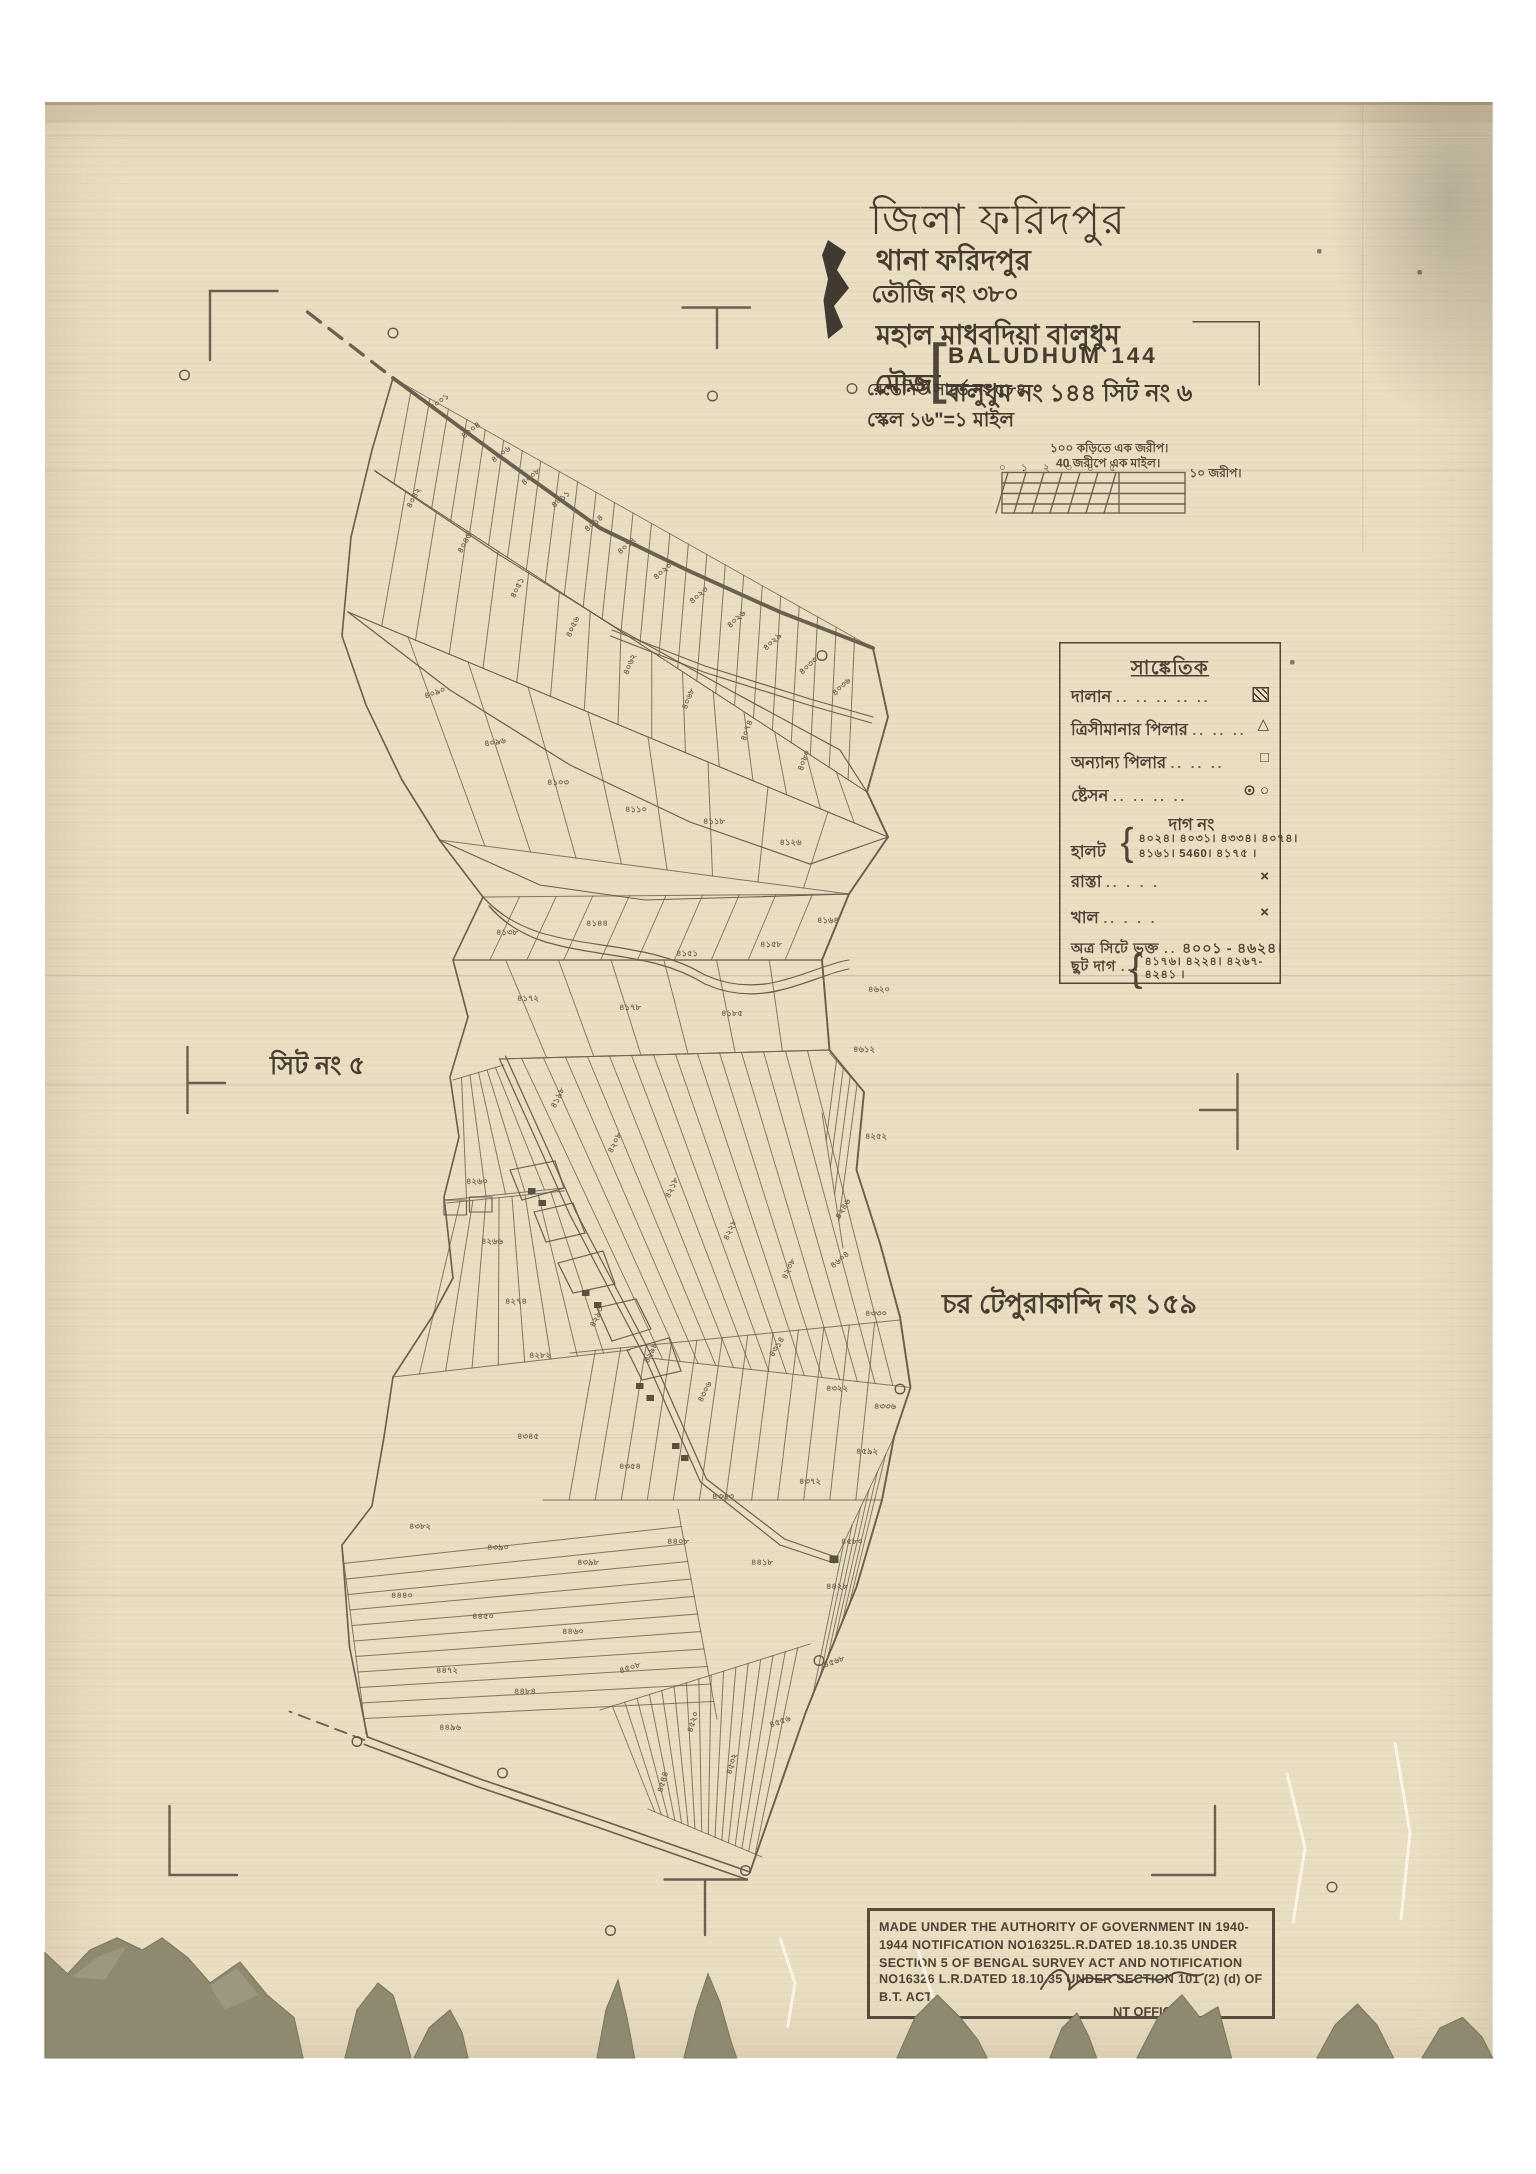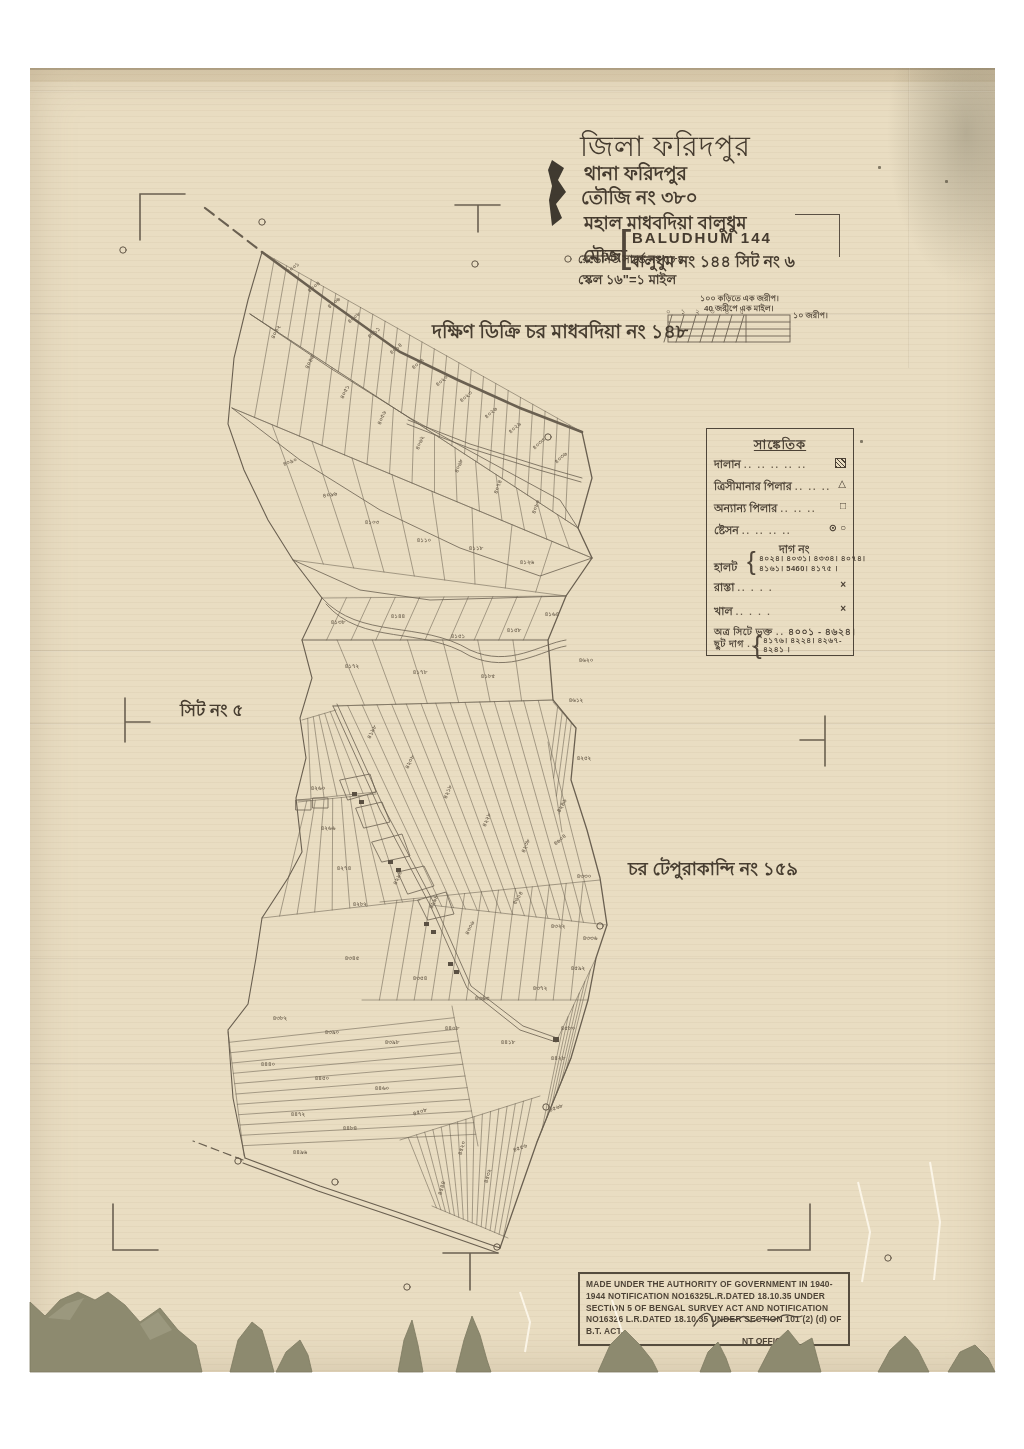--- a/index.html
+++ b/index.html
@@ -16,21 +16,21 @@
   .vcrease{position:absolute;top:68px;width:2px;
         background:linear-gradient(90deg, rgba(118,98,68,.18), rgba(255,255,255,.18));}
   .smudge{position:absolute;left:880px;top:68px;width:115px;height:230px;
         background:radial-gradient(ellipse at 75% 28%, rgba(104,99,80,.38), rgba(104,99,80,0) 65%);}
   .map-svg,.torn-svg{position:absolute;left:0;top:0;width:1024px;height:1449px;}
 
   
   .tb{position:absolute;white-space:nowrap;}
   .t-district{left:580px;top:125px;font-size:28px;font-weight:400;letter-spacing:1px;}
   .t-thana{left:584px;top:159px;font-size:19px;font-weight:600;}
-  .t-touzi{left:581px;top:183px;font-size:19px;font-weight:600;}
+  .t-touzi{left:581px;top:183px;font-size:16px;font-weight:600;}
   .t-mahal{left:584px;top:209px;font-size:18px;font-weight:700;}
   .t-mouza-label{left:583px;top:242px;font-size:18px;font-weight:700;}
   .t-bracket{left:619px;top:224px;font-size:44px;font-weight:300;color:#50463a;line-height:1;}
   .t-mouza-en{left:632px;top:229px;font-size:15px;font-weight:700;letter-spacing:2px;}
   .t-mouza-bn{left:631px;top:249px;font-size:16px;font-weight:700;}
   .t-corner{position:absolute;left:795px;top:214px;width:44px;height:42px;
         border-top:1.5px solid #5a5044;border-right:1.5px solid #5a5044;}
   .t-revenue{left:578px;top:251px;font-size:11px;font-weight:600;}
   .t-scale{left:578px;top:270px;font-size:13px;font-weight:600;}
 
@@ -269,21 +269,20 @@
   <div class="sb-ticks" id="scale-ticks">
       <span>০</span>
       <span>১</span>
       <span>২</span>
       <span>৩</span>
       <span>৪</span>
       <span>৫</span>
     </div>
   <div class="sb-right">১০ জরীপ।</div>
 
-  <div class="r-label r-north">দক্ষিণ ডিক্রি চর মাধবদিয়া নং ১৪৮</div>
   <div class="r-label r-west">সিট নং ৫</div>
   <div class="r-label r-east">চর টেপুরাকান্দি নং ১৫৯</div>
 
   <div class="legend">
     <div class="lg lg-head">সাঙ্কেতিক</div>
     <div class="lg lg-row-label" style="top:27px">
       <span>দালান</span>
       <span class="lg-dots">.. .. .. .. ..</span>
     </div>
     <span class="lg-sym" style="top:29px"><span class="bldg"></span></span>

